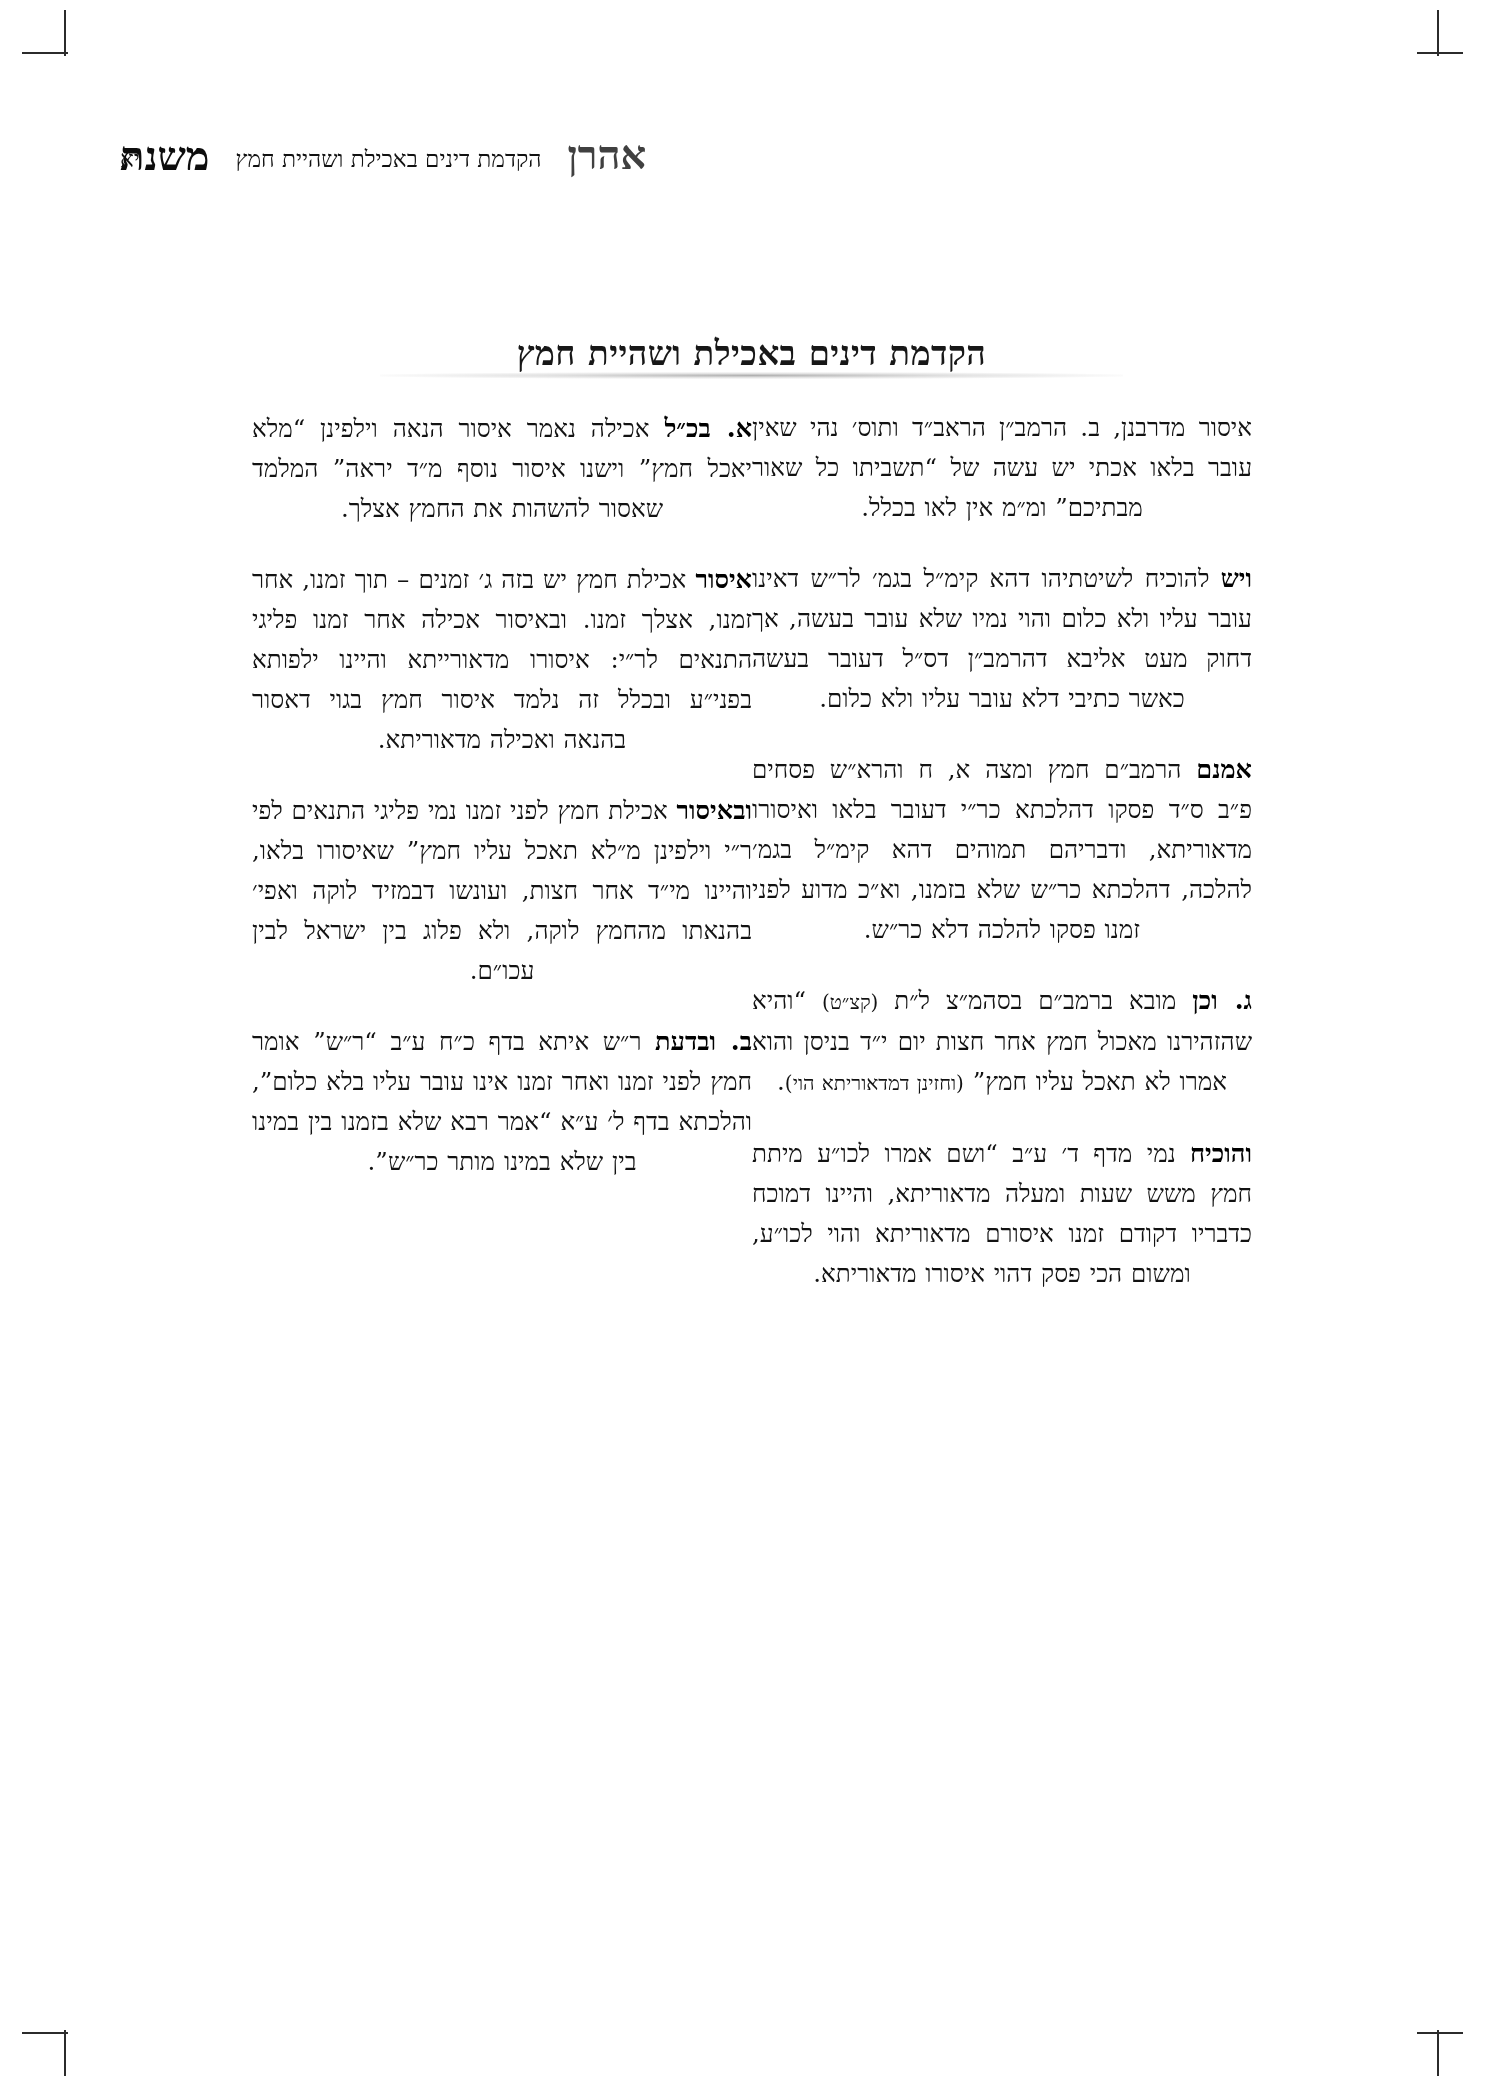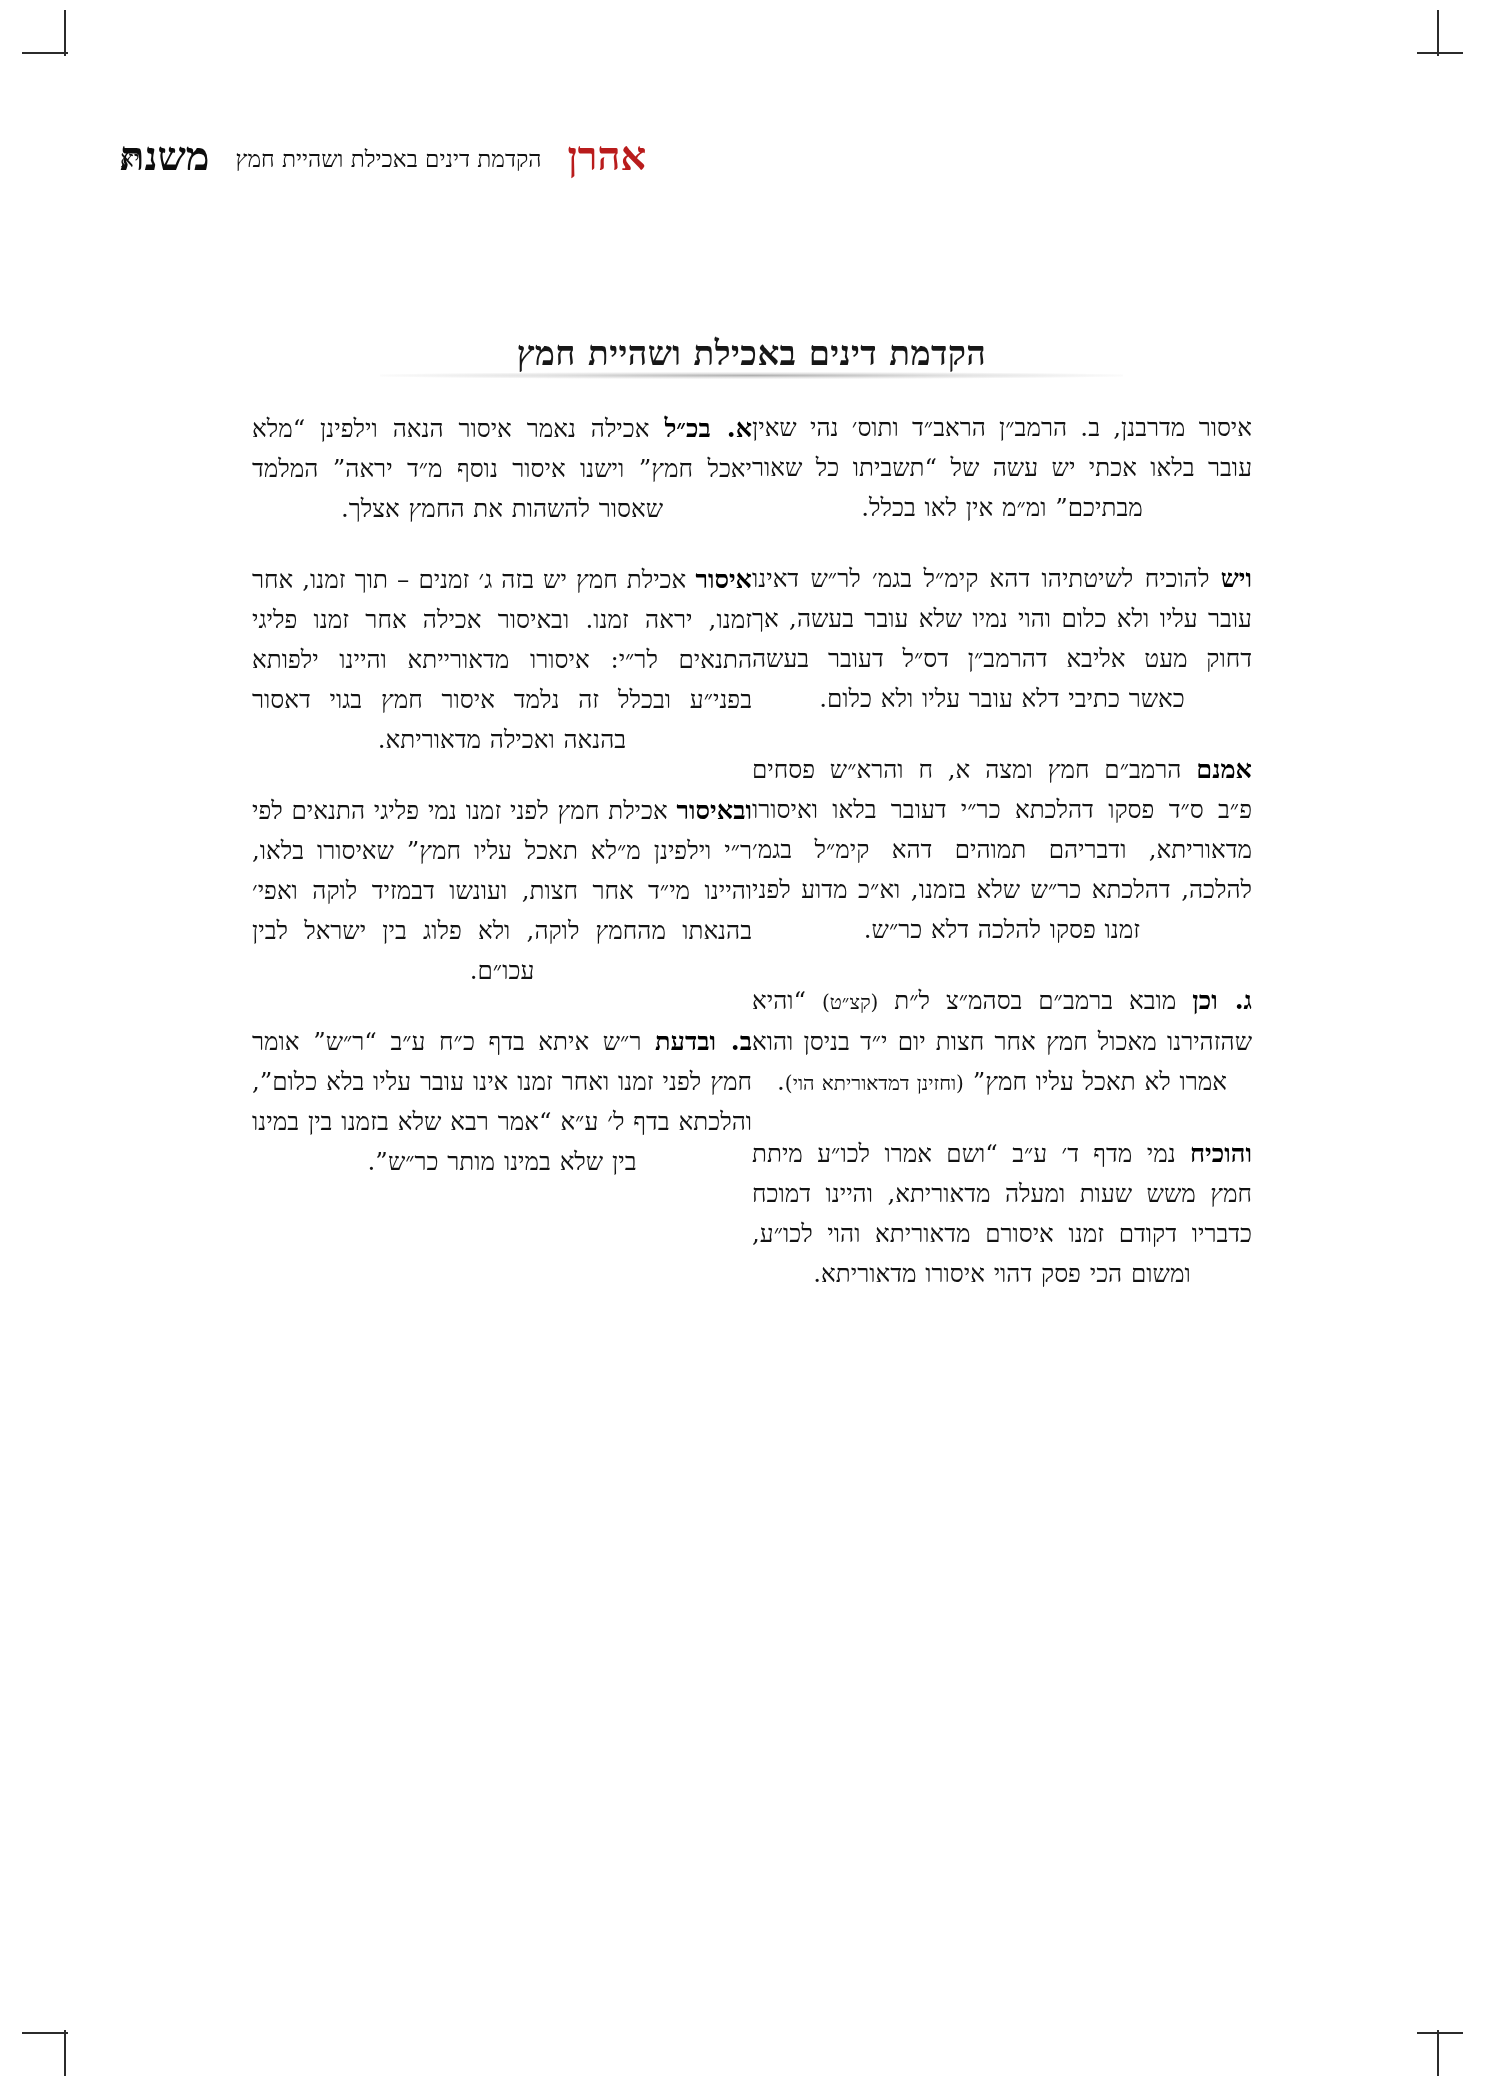--- a/index.html
+++ b/index.html
@@ -61,23 +61,24 @@
     color: #111111;
     white-space: nowrap;
     margin-right: 26px;
     margin-left: 26px;
     line-height: 1;
     padding-top: 6px;
   }
   .rh-author {
     font-weight: 700;
     font-size: 40px;
-    color: #b91c1c;
+    color: #404040;
     white-space: nowrap;
     line-height: 1;
+    font-family: Liberation Serif, serif;
   }
   .rh-folio {
     position: absolute;
     left: 0px;
     top: 50%;
     transform: translateY(-50%);
     font-size: 23px;
     font-weight: 400;
     color: #111111;
     padding-top: 6px;
@@ -158,21 +159,21 @@
   <span class="rh-author">אהרן</span>
   <span class="rh-folio">יא</span>
 </div>
 
 <h1 class="doc-title">הקדמת דינים באכילת ושהיית חמץ</h1>
 <div class="title-rule"></div>
 
 <div class="body-cols">
   <div class="col" id="col-right">
       <p class="para"><span class="lead">א. בכ״ל</span><span> אכילה נאמר איסור הנאה וילפינן “מלא יאכל חמץ” וישנו איסור נוסף מ״ד יראה” המלמד שאסור להשהות את החמץ אצלך.</span></p>
-      <p class="para"><span class="lead">איסור</span><span> אכילת חמץ יש בזה ג׳ זמנים – תוך זמנו, אחר זמנו, יראה זמנו. ובאיסור אכילה אחר זמנו פליגי התנאים לר״י: איסורו מדאורייתא והיינו ילפותא בפני״ע ובכלל זה נלמד איסור חמץ בגוי דאסור בהנאה ואכילה מדאוריתא.</span></p>
+      <p class="para"><span class="lead">איסור</span><span> אכילת חמץ יש בזה ג׳ זמנים – תוך זמנו, אחר זמנו, אצלך זמנו. ובאיסור אכילה אחר זמנו פליגי התנאים לר״י: איסורו מדאורייתא והיינו ילפותא בפני״ע ובכלל זה נלמד איסור חמץ בגוי דאסור בהנאה ואכילה מדאוריתא.</span></p>
       <p class="para"><span class="lead">ובאיסור</span><span> אכילת חמץ לפני זמנו נמי פליגי התנאים לפי ר״י וילפינן מ״לא תאכל עליו חמץ” שאיסורו בלאו, והיינו מי״ד אחר חצות, ועונשו דבמזיד לוקה ואפי׳ בהנאתו מהחמץ לוקה, ולא פלוג בין ישראל לבין עכו״ם.</span></p>
       <p class="para"><span class="lead">ב. ובדעת</span><span> ר״ש איתא בדף כ״ח ע״ב “ר״ש” אומר חמץ לפני זמנו ואחר זמנו אינו עובר עליו בלא כלום”, והלכתא בדף ל׳ ע״א “אמר רבא שלא בזמנו בין במינו בין שלא במינו מותר כר״ש”.</span></p>
     </div>
   <div class="col" id="col-left">
       <p class="para"><span>איסור מדרבנן, ב. הרמב״ן הראב״ד ותוס׳ נהי שאין עובר בלאו אכתי יש עשה של “תשביתו כל שאור מבתיכם” ומ״מ אין לאו בכלל.</span></p>
       <p class="para"><span class="lead">ויש</span><span> להוכיח לשיטתיהו דהא קימ״ל בגמ׳ לר״ש דאינו עובר עליו ולא כלום והוי נמיו שלא עובר בעשה, אך דחוק מעט אליבא דהרמב״ן דס״ל דעובר בעשה כאשר כתיבי דלא עובר עליו ולא כלום.</span></p>
       <p class="para"><span class="lead">אמנם</span><span> הרמב״ם חמץ ומצה א, ח והרא״ש פסחים פ״ב ס״ד פסקו דהלכתא כר״י דעובר בלאו ואיסורו מדאוריתא, ודבריהם תמוהים דהא קימ״ל בגמ׳ להלכה, דהלכתא כר״ש שלא בזמנו, וא״כ מדוע לפני זמנו פסקו להלכה דלא כר״ש.</span></p>
       <p class="para"><span class="lead">ג. וכן</span><span> מובא ברמב״ם בסהמ״צ ל״ת <span class="small">(קצ״ט)</span> “והיא שהזהירנו מאכול חמץ אחר חצות יום י״ד בניסן והוא אמרו לא תאכל עליו חמץ” <span class="small">(וחזינן דמדאוריתא הוי)</span>.</span></p>
       <p class="para"><span class="lead">והוכיח</span><span> נמי מדף ד׳ ע״ב “ושם אמרו לכו״ע מיתת חמץ משש שעות ומעלה מדאוריתא, והיינו דמוכח כדבריו דקודם זמנו איסורם מדאוריתא והוי לכו״ע, ומשום הכי פסק דהוי איסורו מדאוריתא.</span></p>
     </div>

